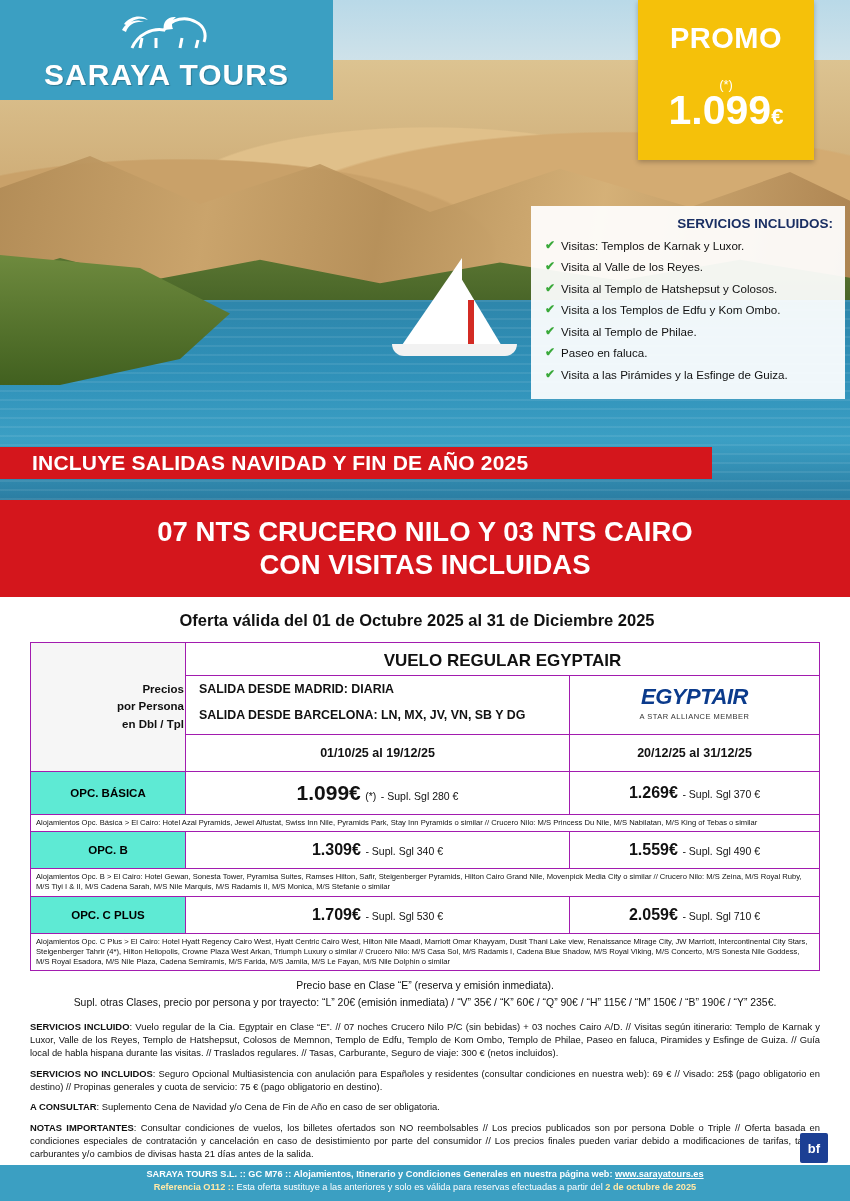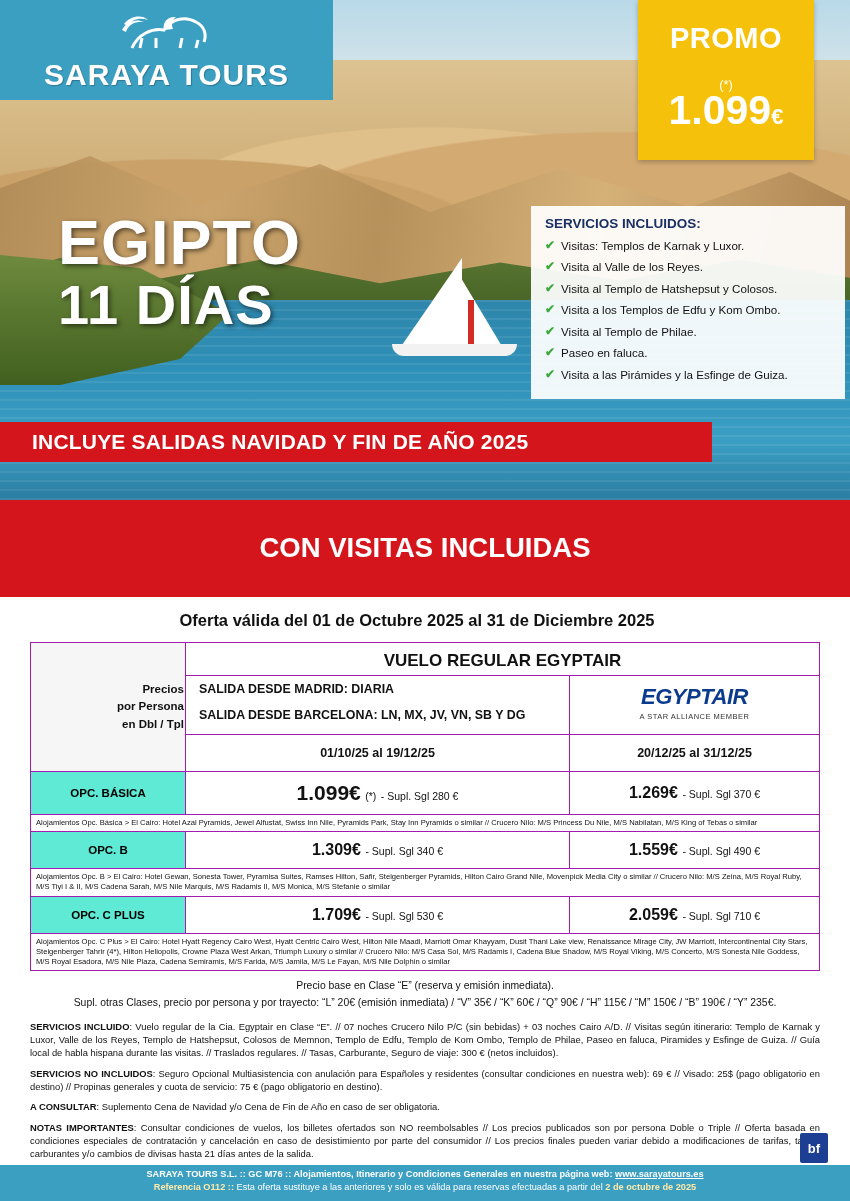--- a/index.html
+++ b/index.html
@@ -100,28 +100,29 @@
     font-weight:bold; text-shadow: 2px 2px 5px rgba(0,0,0,.55);
   }
   .headline .l1 { font-size:63px; line-height:1.02; letter-spacing:1px; }
   .headline .l2 { font-size:56px; line-height:1.1; letter-spacing:1px; }
 
   
   .svc-panel {
     position:absolute; right:5px; top:206px; width:314px;
     background:rgba(255,255,255,.93);
     padding:10px 12px 10px 14px;
+    text-align:right;
   }
   .svc-panel h3 { margin:0 0 8px 0; font-size:13.5px; color:#1a2f63; }
   .svc-row { display:flex; align-items:flex-start; font-size:11.6px; color:#111; margin-bottom:7px; line-height:1.25; }
   .check { color:#3aa93a; font-weight:bold; margin-right:6px; font-size:12px; line-height:1.1; }
 
   
   .band1 {
-    position:absolute; left:0; top:422px; width:712px; height:40px;
+    position:absolute; left:0; top:447px; width:712px; height:32px;
     background:#d4161c; color:#fff;
     display:flex; align-items:center; padding-left:32px;
     font-size:21px; font-weight:bold; letter-spacing:.2px;
   }
 
   
   .band2 {
     width:850px; height:97px; background:#d4161c; color:#fff;
     display:flex; flex-direction:column; align-items:center; justify-content:center;
     text-align:center;
@@ -200,24 +201,20 @@
   </div>
 
   <div class="promo">
     <div class="p-title">PROMO</div>
     <div class="p-ast">(*)</div>
     <div class="p-price">
       <span>1.099</span><span class="cur">€</span>
     </div>
   </div>
 
-  <div class="headline">
-    <div class="l1">EGIPTO</div>
-    <div class="l2">11 DÍAS</div>
-  </div>
 
   <div class="svc-panel">
     <h3>SERVICIOS INCLUIDOS:</h3>
     <div class="svc-row">
         <span class="check">✔</span>
         <span>Visitas: Templos de Karnak y Luxor.</span>
       </div>
     <div class="svc-row">
         <span class="check">✔</span>
         <span>Visita al Valle de los Reyes.</span>
@@ -241,20 +238,21 @@
     <div class="svc-row">
         <span class="check">✔</span>
         <span>Visita a las Pirámides y la Esfinge de Guiza.</span>
       </div>
   </div>
 
   <div class="band1">INCLUYE SALIDAS NAVIDAD Y FIN DE AÑO 2025</div>
 </div>
 
 <div class="band2">
+  <div class="b1">07 NTS CRUCERO NILO Y 03 NTS CAIRO</div>
   <div class="b2">CON VISITAS INCLUIDAS</div>
 </div>
 
 <div class="offer-valid">Oferta válida del 01 de Octubre 2025 al 31 de Diciembre 2025</div>
 
 <table class="tbl">
   <tbody>
       <tr>
     <td class="col-left" rowspan="3">
       <div>Precios</div>

